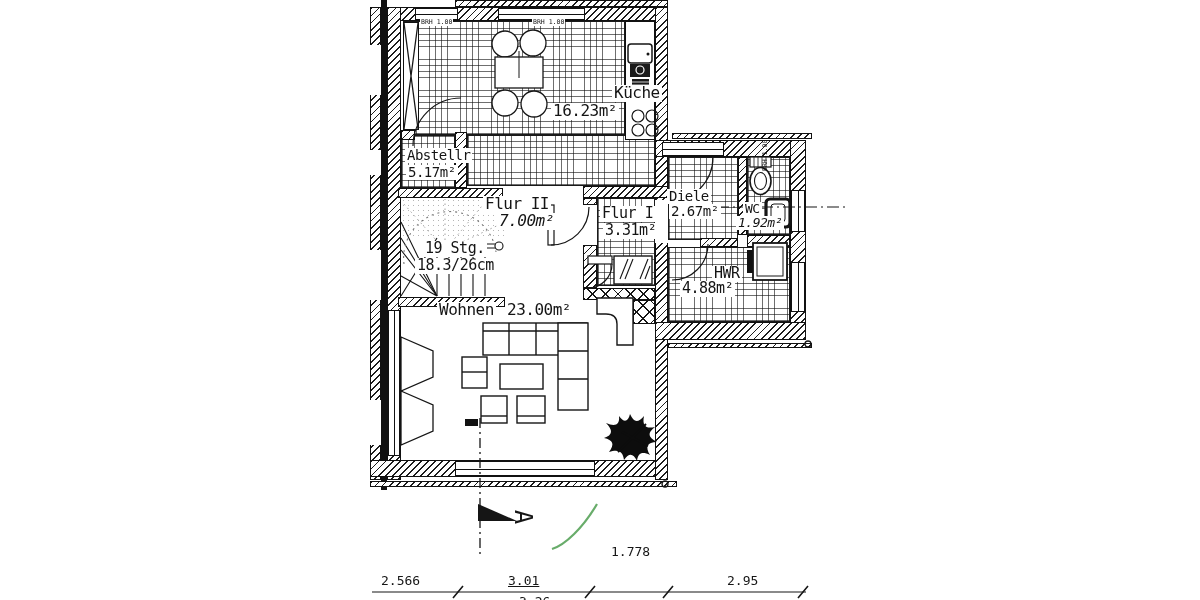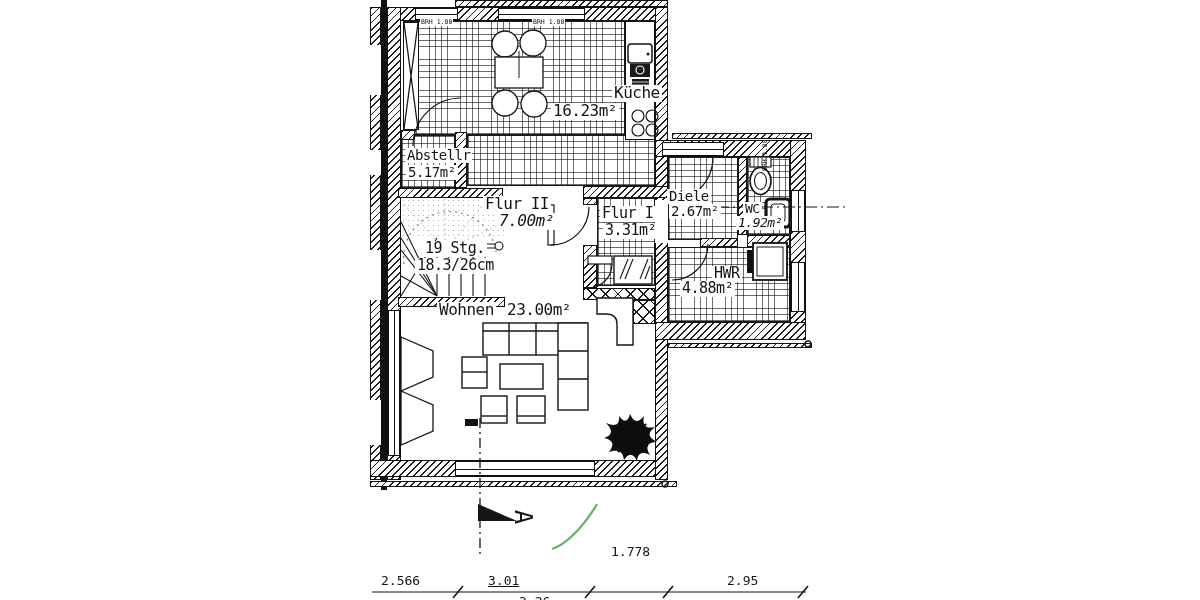--- a/index.html
+++ b/index.html
@@ -260,18 +260,18 @@
 
   <div class="lbl f15" style="left:712px;top:266px;">HWR</div>
   <div class="lbl f15" style="left:680px;top:281px;">4.88m²</div>
 
   <div class="lbl f16" style="left:437px;top:302px;">Wohnen</div>
   <div class="lbl f16" style="left:505px;top:302px;">23.00m²</div>
 
   <div class="secA" style="left:516px;top:503px;">A</div>
 
   <div class="dim" style="left:378px;top:573px;">2.566</div>
-  <div class="dim" style="left:485px;top:573px;text-decoration:underline;">3.01</div>
+  <div class="dim" style="left:505px;top:573px;text-decoration:underline;">3.01</div>
   <div class="dim" style="left:608px;top:544px;">1.778</div>
   <div class="dim" style="left:716px;top:573px;margin-left:8px;">2.95</div>
   <div class="dim" style="left:516px;top:594px;">3.26</div>
 
 </div>
 
 </body></html>

